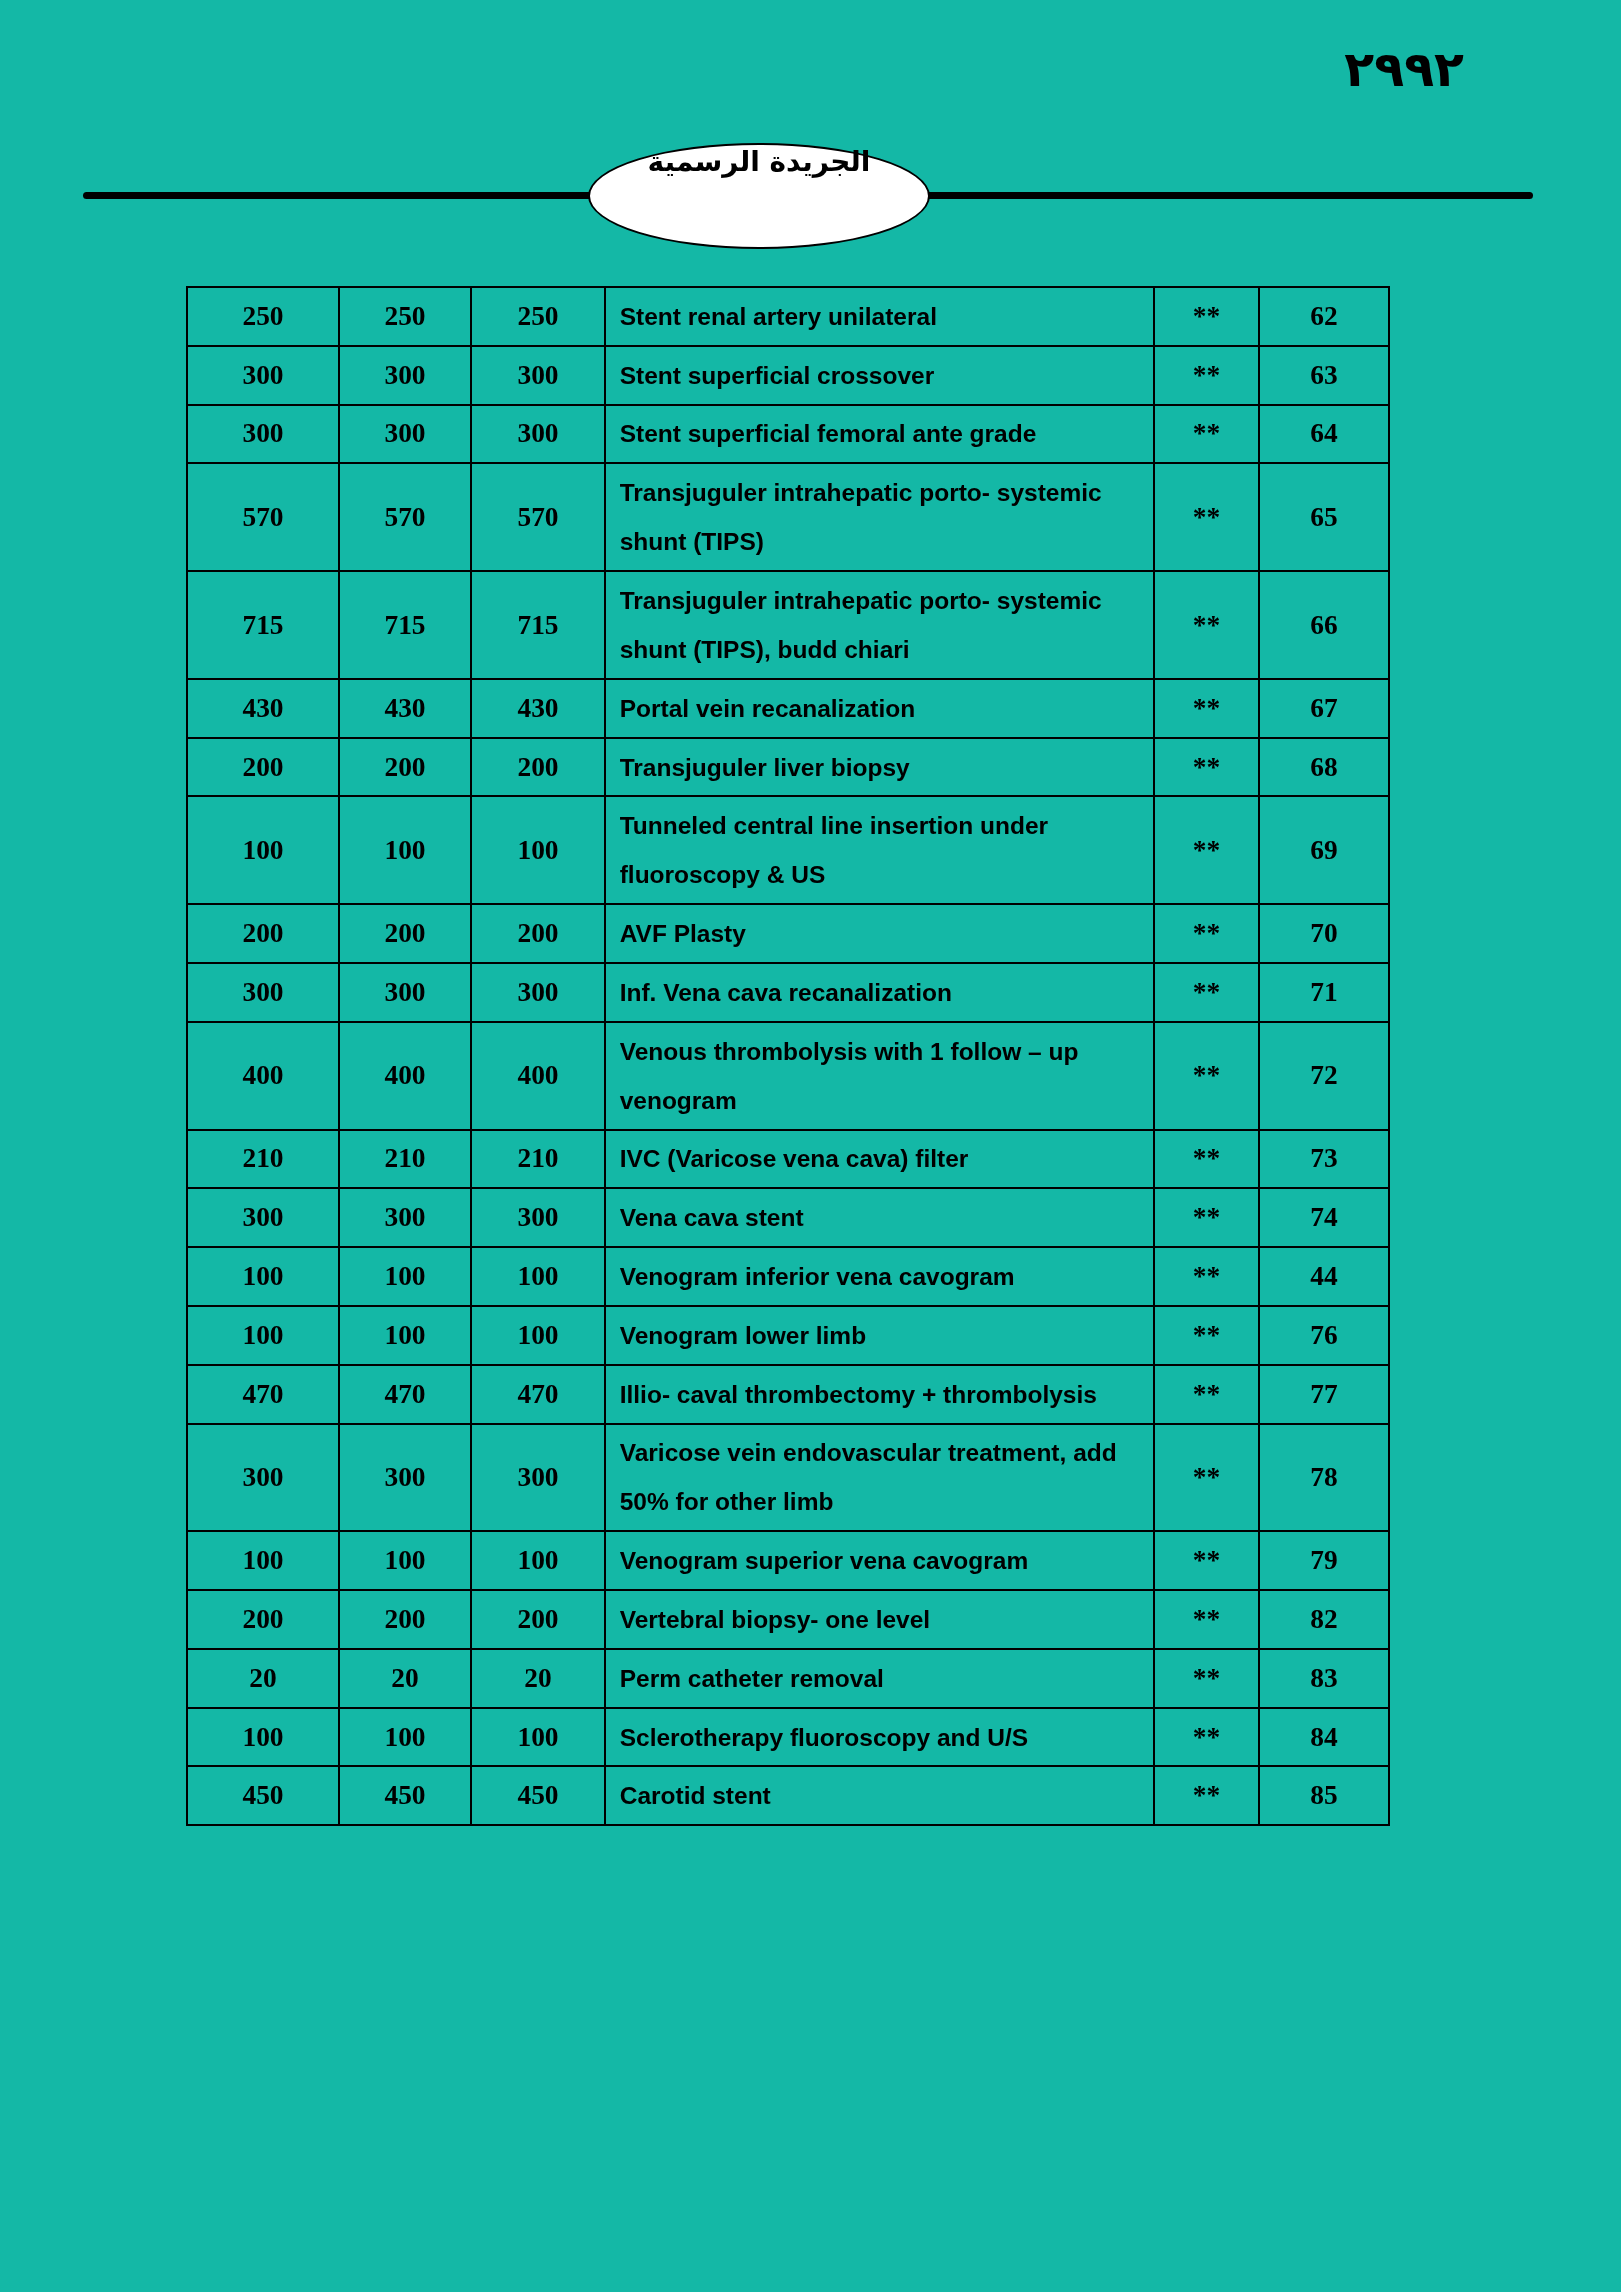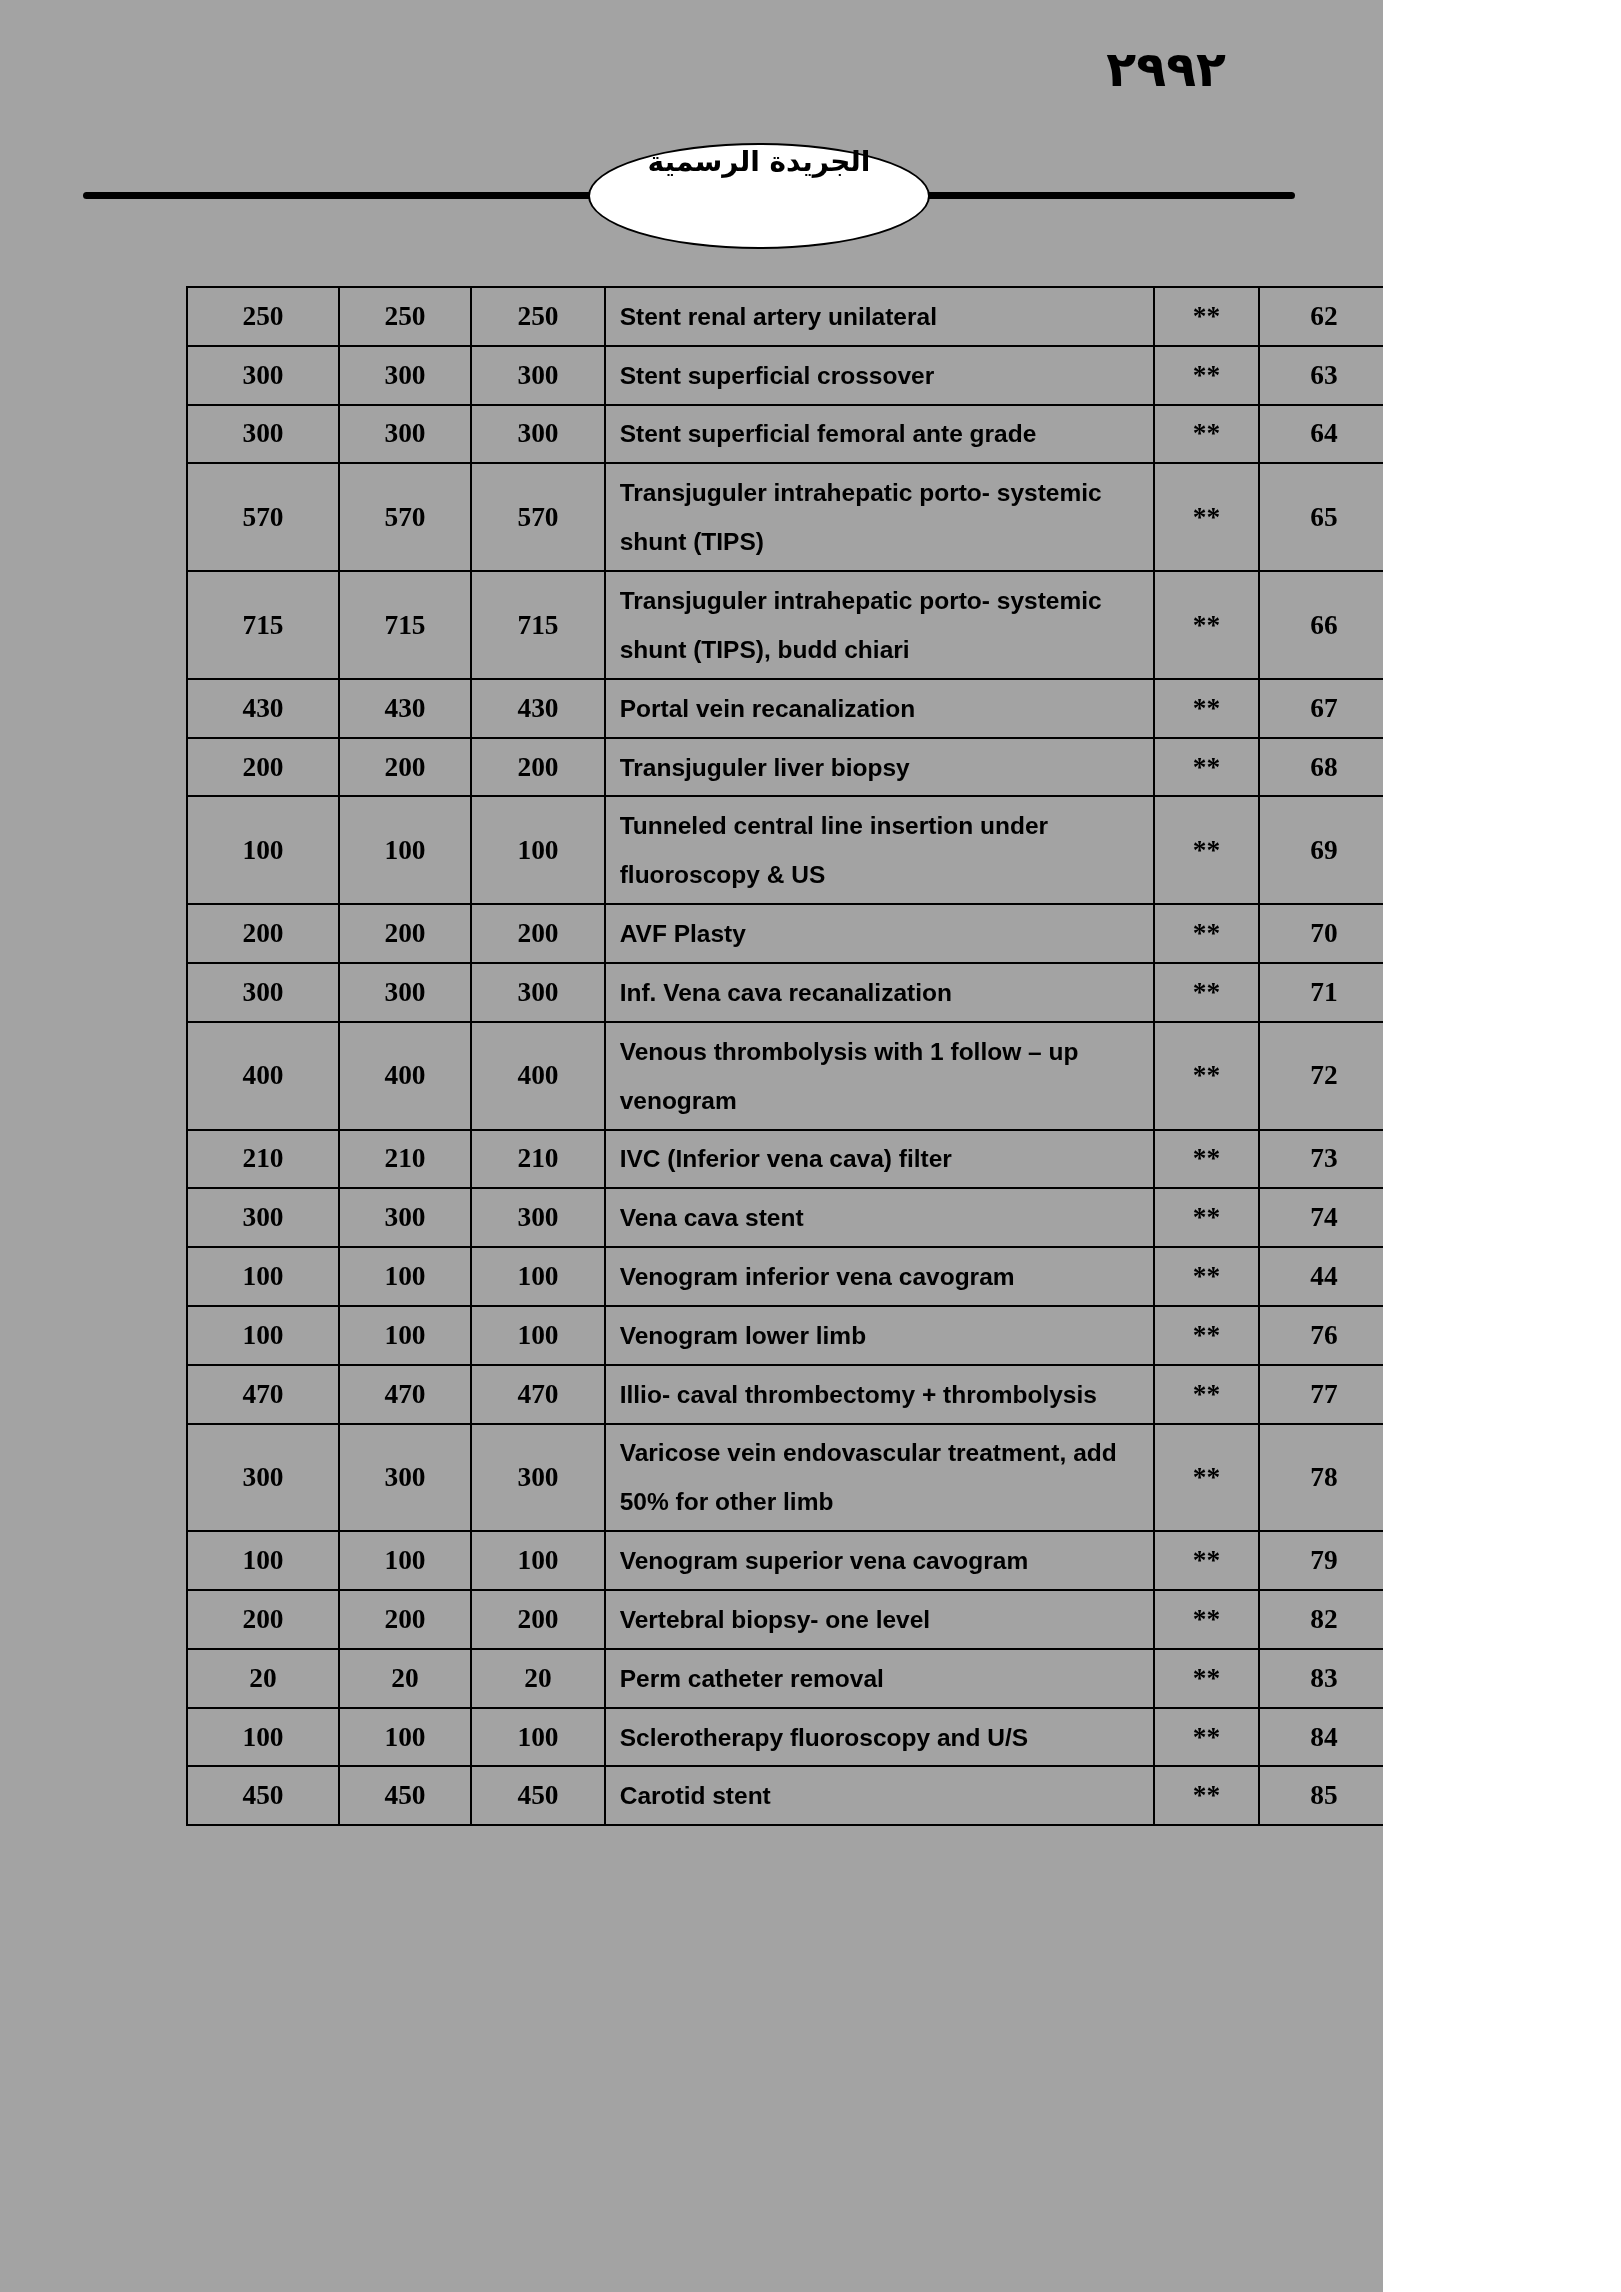--- a/index.html
+++ b/index.html
@@ -2,23 +2,23 @@
 <html><head>
 <meta charset="utf-8">
 <style>
   html, body {
     margin: 0;
     padding: 0;
     background: #ffffff;
   }
   .page {
     position: relative;
-    width: 1383px;
+    width: 1621px;
     height: 2293px;
-    background: #a3a3a3;
+    background: #14b8a6;
     overflow: hidden;
     font-family: "Liberation Sans", sans-serif;
   }
   .page-number {
     position: absolute;
     top: 41px;
     right: 157px;
     font-family: "DejaVu Sans", sans-serif;
     font-weight: bold;
     font-size: 49px;
@@ -199,21 +199,21 @@
           <td class="num-cell">400</td>
           <td class="num-cell">400</td>
           <td class="desc-cell">Venous thrombolysis with 1 follow – up venogram</td>
           <td class="stars-cell">**</td>
           <td class="num-cell">72</td>
         </tr>
         <tr>
           <td class="num-cell">210</td>
           <td class="num-cell">210</td>
           <td class="num-cell">210</td>
-          <td class="desc-cell">IVC (Inferior vena cava) filter</td>
+          <td class="desc-cell">IVC (Varicose vena cava) filter</td>
           <td class="stars-cell">**</td>
           <td class="num-cell">73</td>
         </tr>
         <tr>
           <td class="num-cell">300</td>
           <td class="num-cell">300</td>
           <td class="num-cell">300</td>
           <td class="desc-cell">Vena cava stent</td>
           <td class="stars-cell">**</td>
           <td class="num-cell">74</td>

